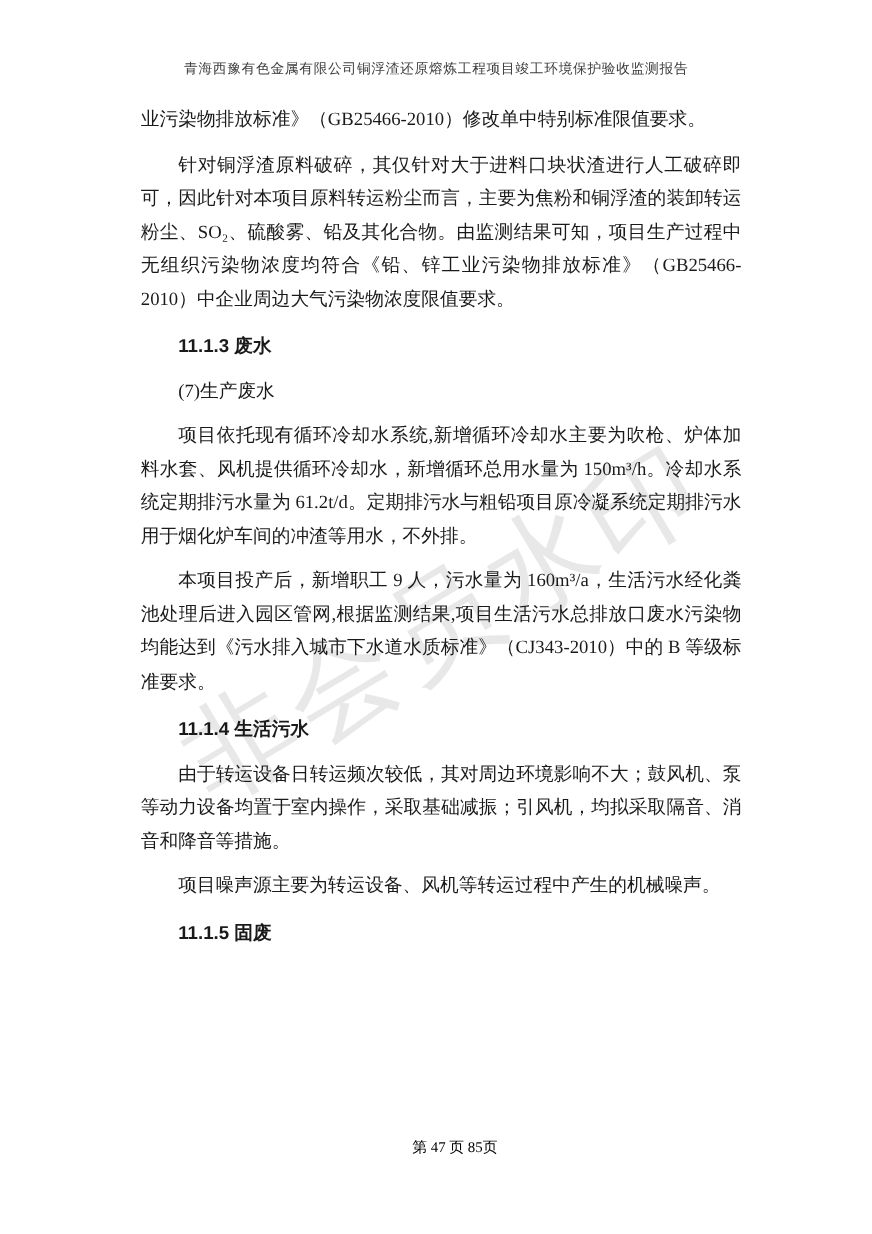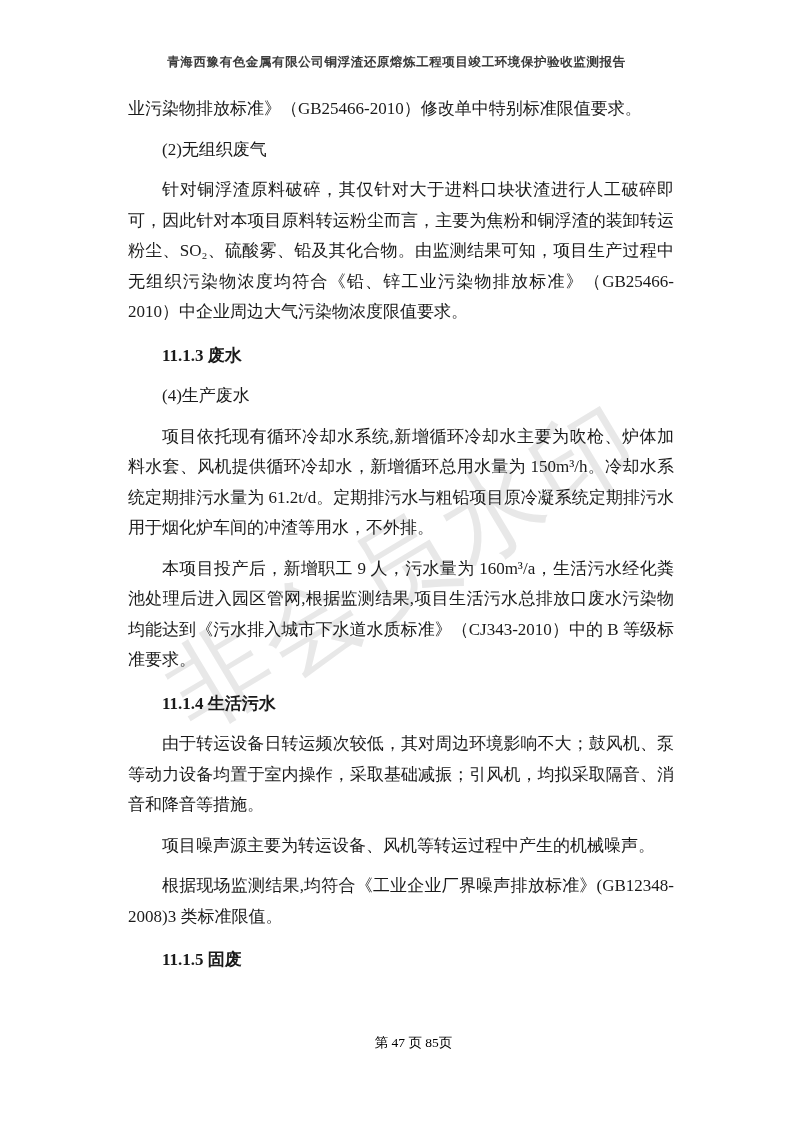--- a/index.html
+++ b/index.html
@@ -11,21 +11,21 @@
     font-family:"Liberation Serif","DejaVu Serif",serif;
     color:#1a1a1a;
   }
   .page-header{
     position:absolute;
     top:54px;left:0;width:793px;
     text-align:center;
     font-size:12.5px;
     letter-spacing:0.6px;
     color:#3c3c3c;
-    font-weight:bold;
+    font-weight:normal;
   }
   .watermark{
     position:absolute;
     left:140px;top:515px;
     width:510px;height:110px;
     line-height:110px;
     text-align:center;
     font-size:100px;
     letter-spacing:6px;
     color:#e8e8e8;
@@ -40,21 +40,21 @@
     top:84px;left:118px;
     width:566px;
     font-size:17px;
     line-height:30.5px;
     text-align:justify;
     z-index:1;
   }
   .content p{margin:10px;padding:0;}
   .content p.indent{text-indent:2em;}
   .content p.heading{
-    font-family:Liberation Serif, serif;
+    font-family:Liberation Sans, sans-serif;
     font-weight:bold;
     text-indent:2em;
     margin-top:13px;
   }
   .page-footer{
     position:absolute;
     top:1034px;left:0;width:793px;
     text-align:center;
     font-size:13.5px;
     color:#000000;
@@ -63,26 +63,24 @@
   }
 </style>
 </head>
 <body>
 
 <div class="page">
   <div class="page-header">青海西豫有色金属有限公司铜浮渣还原熔炼工程项目竣工环境保护验收监测报告</div>
   <div class="watermark">非会员水印</div>
   <div class="content" id="content">
       <p class="">业污染物排放标准》（GB25466-2010）修改单中特别标准限值要求。</p>
-      <p class="indent">(2)无组织废气</p>
       <p class="indent">针对铜浮渣原料破碎，其仅针对大于进料口块状渣进行人工破碎即可，因此针对本项目原料转运粉尘而言，主要为焦粉和铜浮渣的装卸转运粉尘、SO₂、硫酸雾、铅及其化合物。由监测结果可知，项目生产过程中无组织污染物浓度均符合《铅、锌工业污染物排放标准》（GB25466-2010）中企业周边大气污染物浓度限值要求。</p>
       <p class="heading">11.1.3 废水</p>
-      <p class="indent">(4)生产废水</p>
+      <p class="indent">(7)生产废水</p>
       <p class="indent">项目依托现有循环冷却水系统,新增循环冷却水主要为吹枪、炉体加料水套、风机提供循环冷却水，新增循环总用水量为 150m³/h。冷却水系统定期排污水量为 61.2t/d。定期排污水与粗铅项目原冷凝系统定期排污水用于烟化炉车间的冲渣等用水，不外排。</p>
       <p class="indent">本项目投产后，新增职工 9 人，污水量为 160m³/a，生活污水经化粪池处理后进入园区管网,根据监测结果,项目生活污水总排放口废水污染物均能达到《污水排入城市下水道水质标准》（CJ343-2010）中的 B 等级标准要求。</p>
       <p class="heading">11.1.4 生活污水</p>
       <p class="indent">由于转运设备日转运频次较低，其对周边环境影响不大；鼓风机、泵等动力设备均置于室内操作，采取基础减振；引风机，均拟采取隔音、消音和降音等措施。</p>
       <p class="indent">项目噪声源主要为转运设备、风机等转运过程中产生的机械噪声。</p>
-      <p class="indent">根据现场监测结果,均符合《工业企业厂界噪声排放标准》(GB12348-2008)3 类标准限值。</p>
       <p class="heading">11.1.5 固废</p>
     </div>
   <div class="page-footer">第 47 页 85页</div>
 </div>
 
 </body></html>

